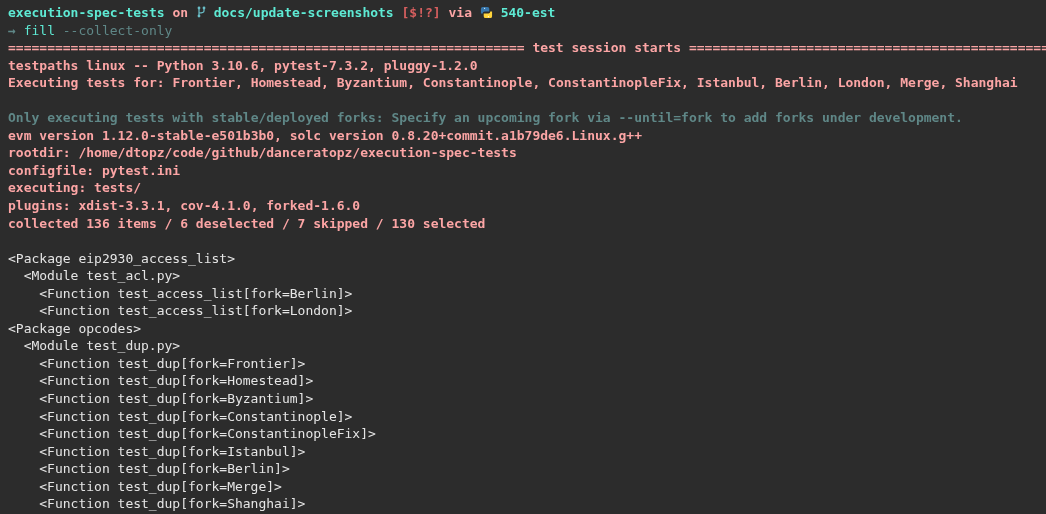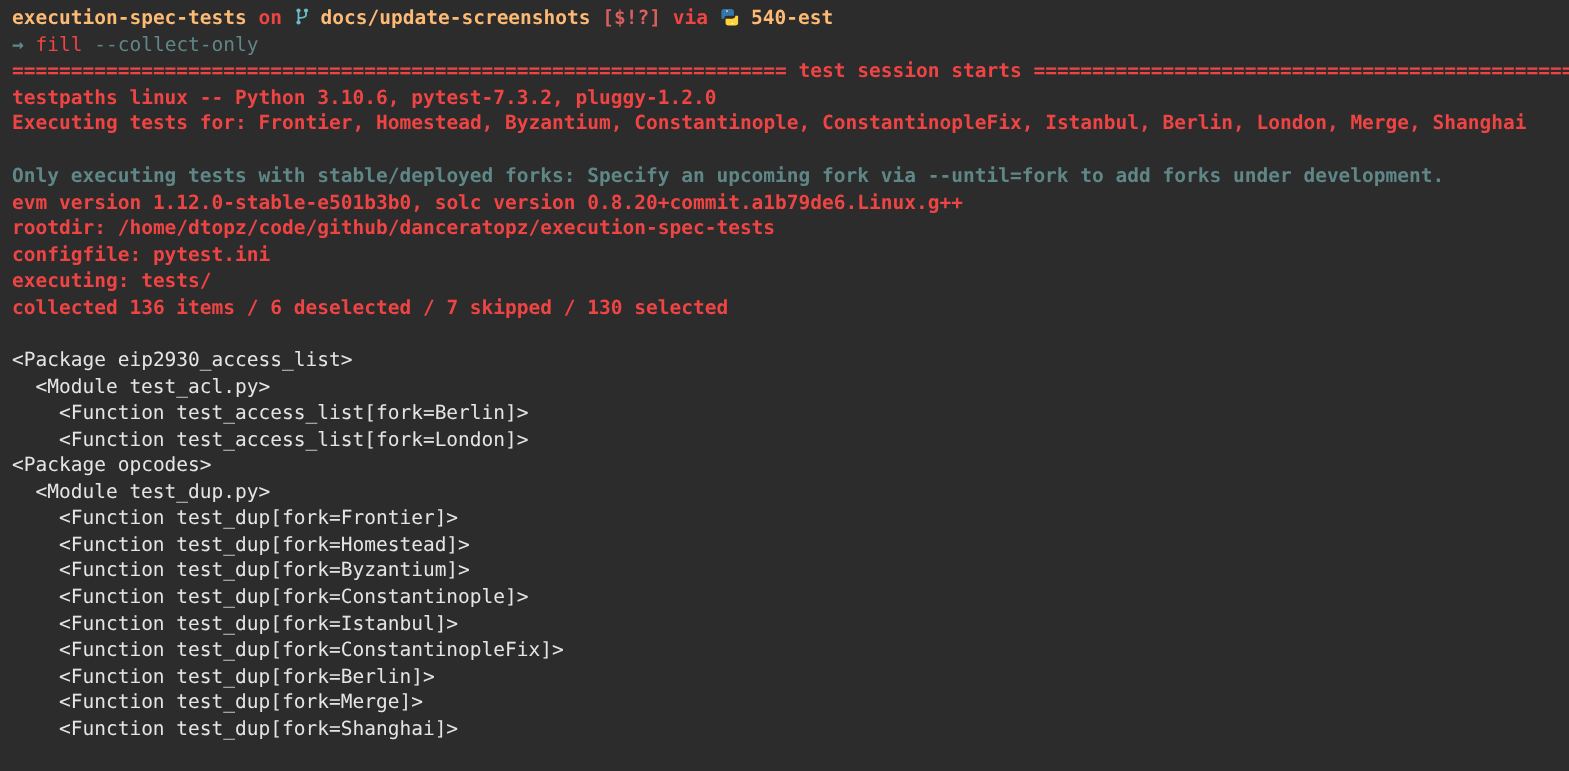--- a/index.html
+++ b/index.html
@@ -13,25 +13,25 @@
       font-family: "DejaVu Sans Mono", "Liberation Mono", Consolas, monospace;
       font-size: 13px;
       line-height: 1.35;
       padding: 4px 8px;
       width: 1046px;
       height: 514px;
       overflow: hidden;
       white-space: nowrap;
     }
     .bold { font-weight: bold; }
-    .white { color: #ef4444; }
+    .white { color: #fca5a5; }
     .dark-white { color: #e5e5e5; }
-    .teal { color: #fdba74; }
+    .teal { color: #5eead4; }
     .red { color: #d75f5f; }
-    .green { color: #ef4444; }
+    .green { color: #5eead4; }
     .cyan-dark { color: #5f8787; }
     .prompt-arrow { color: #5f8787; }
     .line { display: block; }
     .indent1 { padding-left: 2ch; }
     .indent2 { padding-left: 4ch; }
     svg.branch-icon {
       display: inline-block;
       width: 10px;
       height: 12px;
       vertical-align: -1px;
@@ -90,34 +90,35 @@
   </div>
 
   <div class="line">&nbsp;</div>
 
   <div class="line bold cyan-dark">Only executing tests with stable/deployed forks: Specify an upcoming fork via --until=fork to add forks under development.</div>
 
   <div class="line bold white">evm version 1.12.0-stable-e501b3b0, solc version 0.8.20+commit.a1b79de6.Linux.g++</div>
   <div class="line bold white">rootdir: /home/dtopz/code/github/danceratopz/execution-spec-tests</div>
   <div class="line bold white">configfile: pytest.ini</div>
   <div class="line bold white">executing: tests/</div>
+  <div class="line bold white">plugins: xdist-3.3.1, cov-4.1.0, forked-1.6.0</div>
   <div class="line bold white">collected 136 items / 6 deselected / 7 skipped / 130 selected</div>
 
   <div class="line">&nbsp;</div>
 
   <div class="line dark-white">&lt;Package eip2930_access_list&gt;</div>
   <div class="line dark-white indent1">&lt;Module test_acl.py&gt;</div>
   <div class="line dark-white indent2">&lt;Function test_access_list[fork=Berlin]&gt;</div>
   <div class="line dark-white indent2">&lt;Function test_access_list[fork=London]&gt;</div>
 
   <div class="line dark-white">&lt;Package opcodes&gt;</div>
   <div class="line dark-white indent1">&lt;Module test_dup.py&gt;</div>
   <div class="line dark-white indent2">&lt;Function test_dup[fork=Frontier]&gt;</div>
   <div class="line dark-white indent2">&lt;Function test_dup[fork=Homestead]&gt;</div>
   <div class="line dark-white indent2">&lt;Function test_dup[fork=Byzantium]&gt;</div>
   <div class="line dark-white indent2">&lt;Function test_dup[fork=Constantinople]&gt;</div>
+  <div class="line dark-white indent2">&lt;Function test_dup[fork=ConstantinopleFix]&gt;</div>
   <div class="line dark-white indent2">&lt;Function test_dup[fork=Istanbul]&gt;</div>
-  <div class="line dark-white indent2">&lt;Function test_dup[fork=ConstantinopleFix]&gt;</div>
   <div class="line dark-white indent2">&lt;Function test_dup[fork=Berlin]&gt;</div>
   <div class="line dark-white indent2">&lt;Function test_dup[fork=Merge]&gt;</div>
   <div class="line dark-white indent2">&lt;Function test_dup[fork=Shanghai]&gt;</div>
 
 </div>
 
 </body></html>

